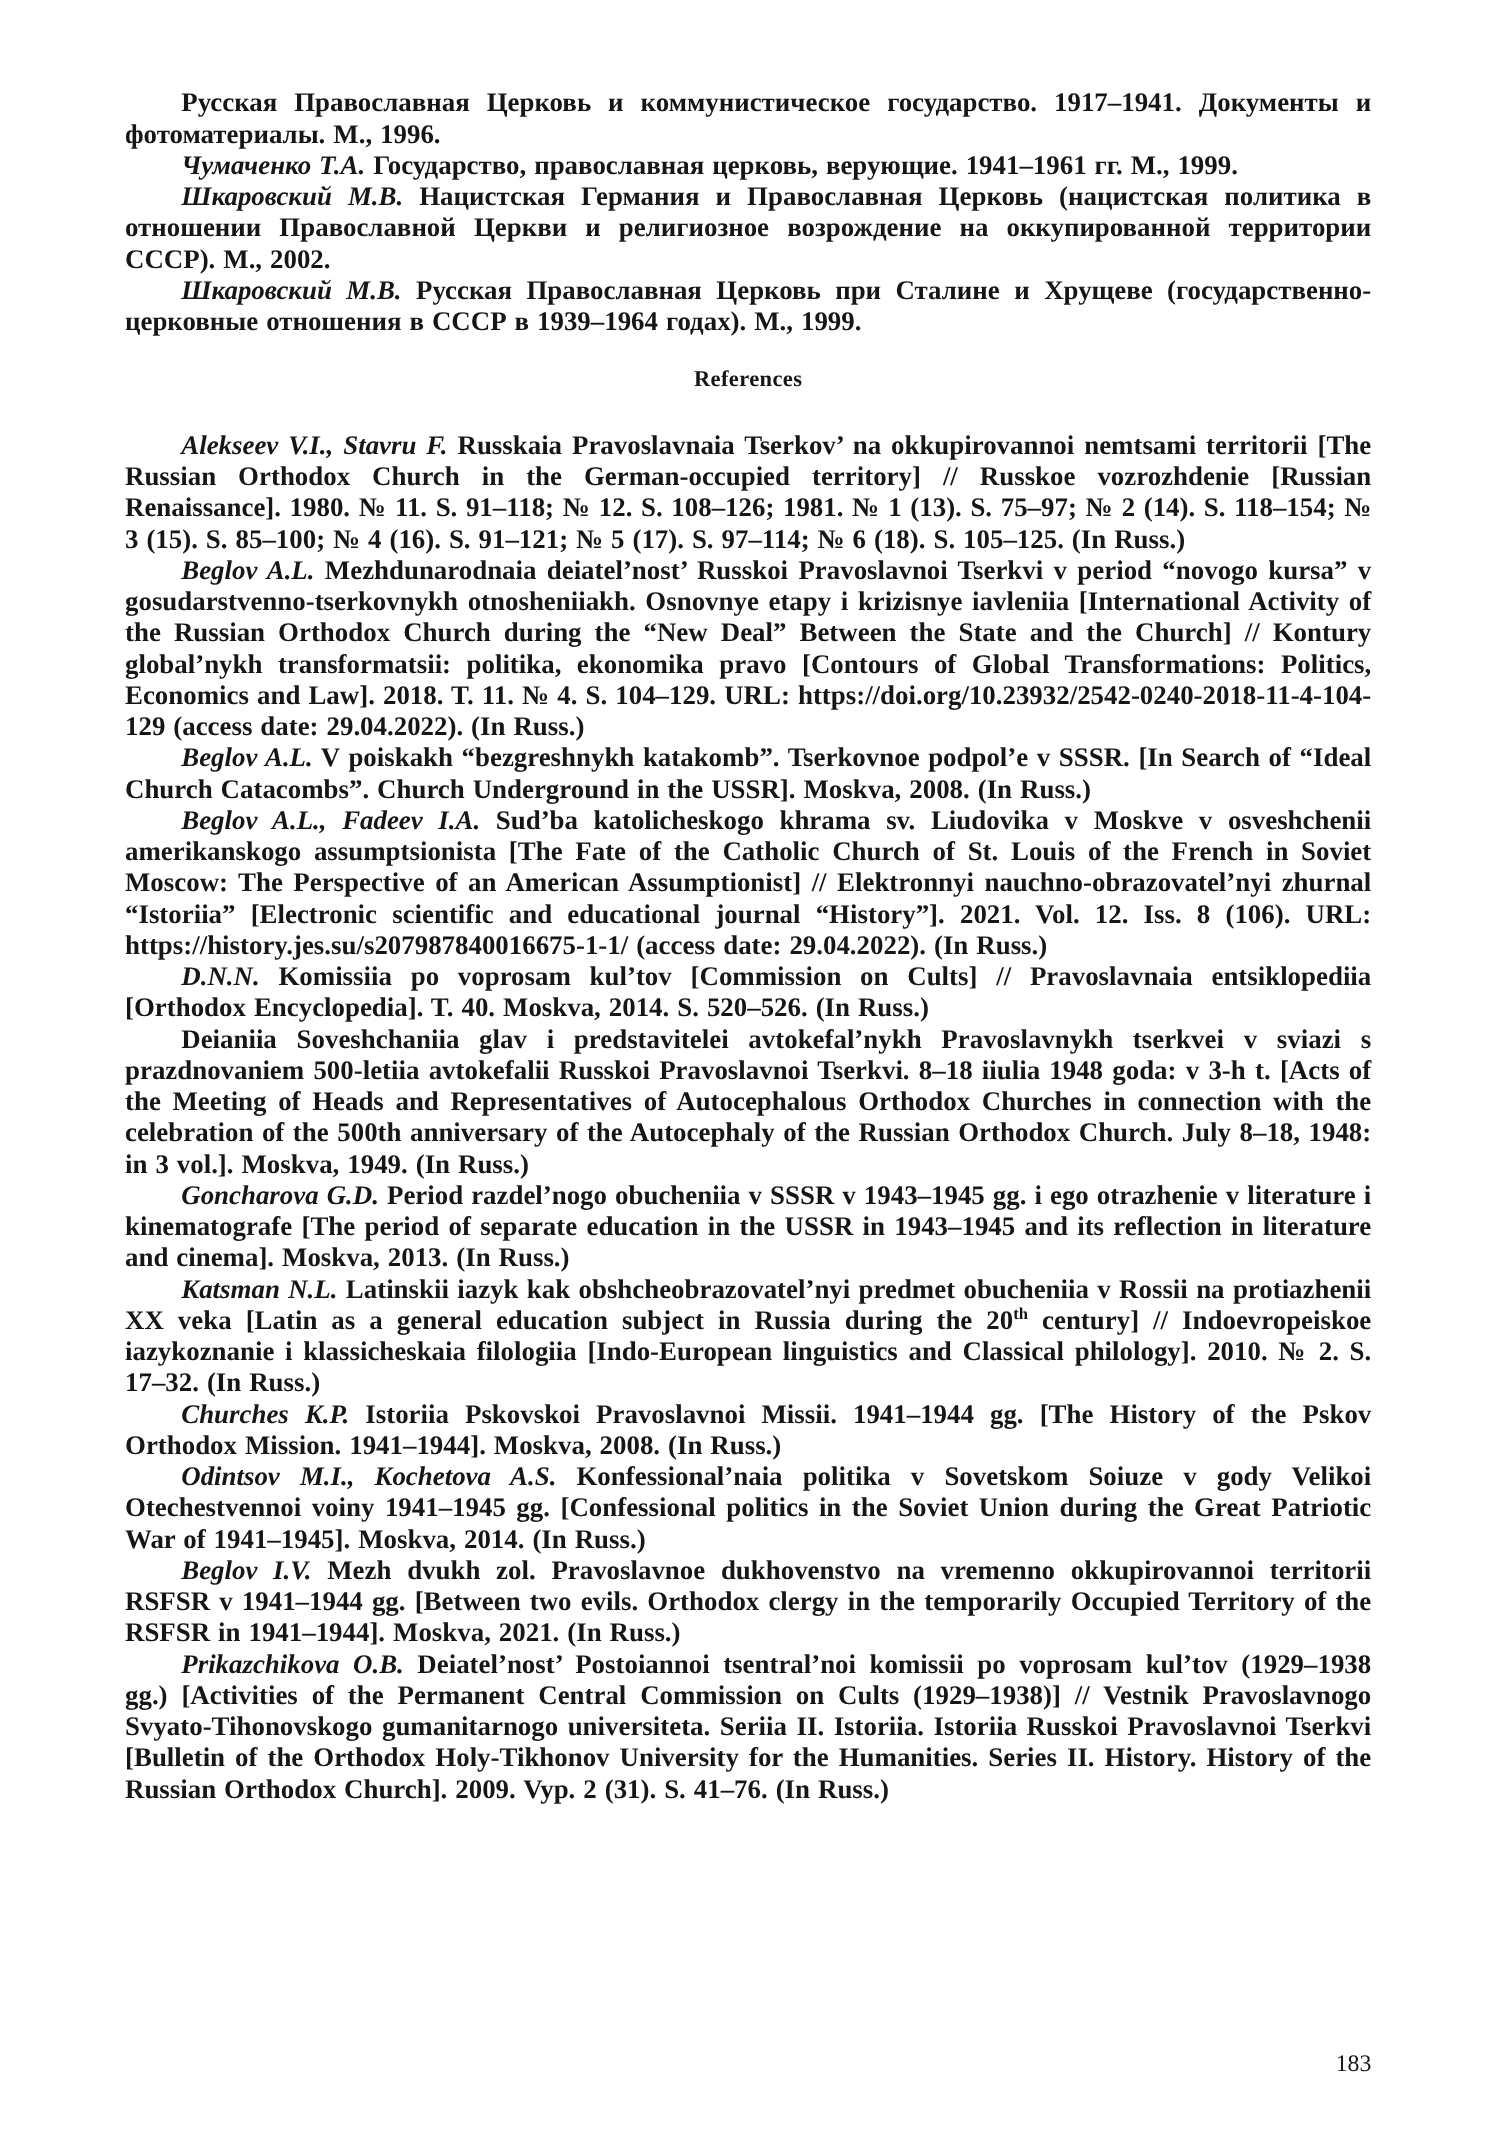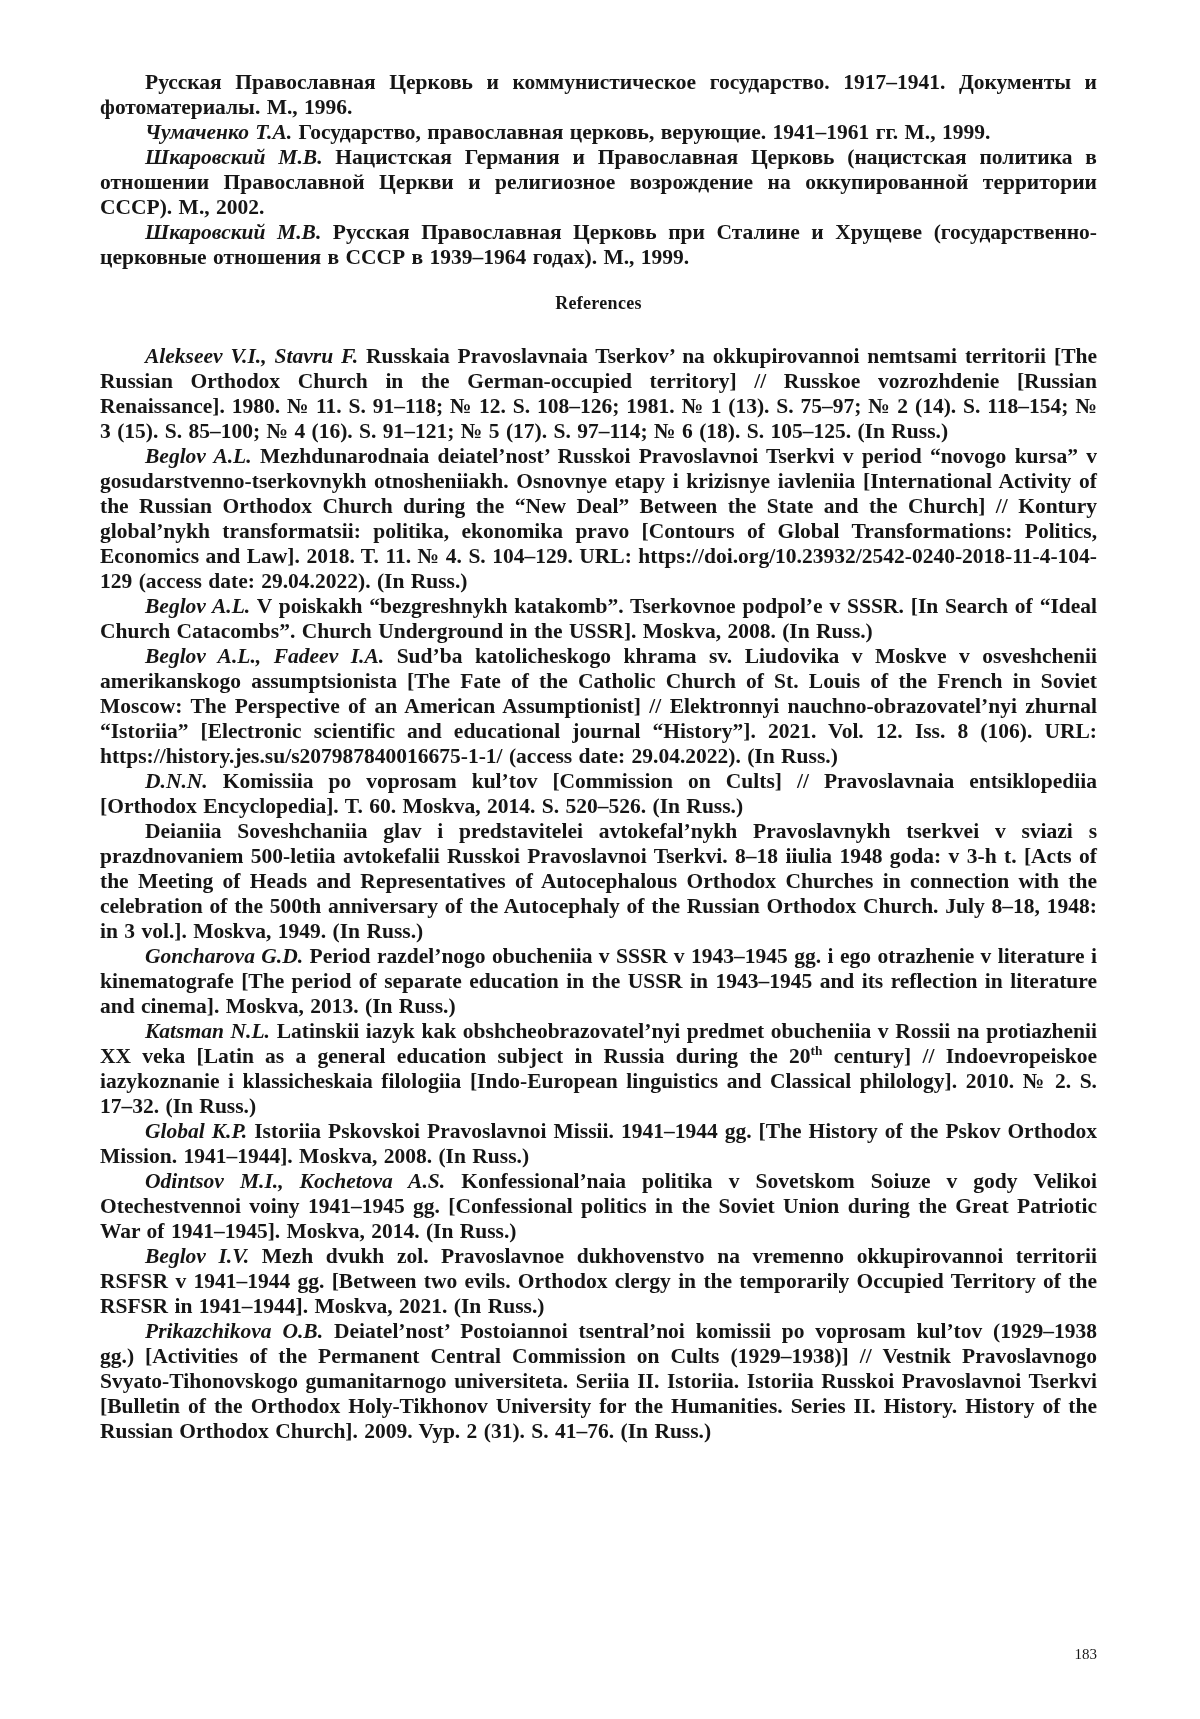--- a/index.html
+++ b/index.html
@@ -50,21 +50,21 @@
     line-height: 26px;
     font-weight: bold;
     text-align: center;
     letter-spacing: 0.3px;
   }
   sup { font-size: 0.62em; line-height: 0; }
   .page-number {
     position: absolute;
     right: 103px;
     bottom: 56px;
-    font-size: 15px;
+    font-size: 19px;
   }
 </style>
 </head>
 <body>
 
 <div class="page">
 
 
   <section>
     <p class="ref"><i class="au"></i><span>Русская Православная Церковь и коммунистическое государство. 1917–1941. Документы и фотоматериалы. М., 1996.</span></p>
@@ -73,25 +73,25 @@
     <p class="ref"><i class="au">Шкаровский М.В.</i><span> Русская Православная Церковь при Сталине и Хрущеве (государственно-церковные отношения в СССР в 1939–1964 годах). М., 1999.</span></p>
   </section>
 
   <h2 class="refs-heading">References</h2>
 
   <section>
     <p class="ref"><i class="au">Alekseev V.I., Stavru F.</i><span> Russkaia Pravoslavnaia Tserkov’ na okkupirovannoi nemtsami territorii [The Russian Orthodox Church in the German-occupied territory] // Russkoe vozrozhdenie [Russian Renaissance]. 1980. № 11. S. 91–118; № 12. S. 108–126; 1981. № 1 (13). S. 75–97; № 2 (14). S. 118–154; № 3 (15). S. 85–100; № 4 (16). S. 91–121; № 5 (17). S. 97–114; № 6 (18). S. 105–125. (In Russ.)</span></p>
     <p class="ref"><i class="au">Beglov A.L.</i><span> Mezhdunarodnaia deiatel’nost’ Russkoi Pravoslavnoi Tserkvi v period “novogo kursa” v gosudarstvenno-tserkovnykh otnosheniiakh. Osnovnye etapy i krizisnye iavleniia [International Activity of the Russian Orthodox Church during the “New Deal” Between the State and the Church] // Kontury global’nykh transformatsii: politika, ekonomika pravo [Contours of Global Transformations: Politics, Economics and Law]. 2018. T. 11. № 4. S. 104–129. URL: https://doi.org/10.23932/2542-0240-2018-11-4-104-129 (access date: 29.04.2022). (In Russ.)</span></p>
     <p class="ref"><i class="au">Beglov A.L.</i><span> V poiskakh “bezgreshnykh katakomb”. Tserkovnoe podpol’e v SSSR. [In Search of “Ideal Church Catacombs”. Church Underground in the USSR]. Moskva, 2008. (In Russ.)</span></p>
     <p class="ref"><i class="au">Beglov A.L., Fadeev I.A.</i><span> Sud’ba katolicheskogo khrama sv. Liudovika v Moskve v osveshchenii amerikanskogo assumptsionista [The Fate of the Catholic Church of St. Louis of the French in Soviet Moscow: The Perspective of an American Assumptionist] // Elektronnyi nauchno-obrazovatel’nyi zhurnal “Istoriia” [Electronic scientific and educational journal “History”]. 2021. Vol. 12. Iss. 8 (106). URL: https://history.jes.su/s207987840016675-1-1/ (access date: 29.04.2022). (In Russ.)</span></p>
-    <p class="ref"><i class="au">D.N.N.</i><span> Komissiia po voprosam kul’tov [Commission on Cults] // Pravoslavnaia entsiklopediia [Orthodox Encyclopedia]. T. 60. Moskva, 2014. S. 520–526. (In Russ.)</span></p>
+    <p class="ref"><i class="au">D.N.N.</i><span> Komissiia po voprosam kul’tov [Commission on Cults] // Pravoslavnaia entsiklopediia [Orthodox Encyclopedia]. T. 40. Moskva, 2014. S. 520–526. (In Russ.)</span></p>
     <p class="ref"><i class="au"></i><span>Deianiia Soveshchaniia glav i predstavitelei avtokefal’nykh Pravoslavnykh tserkvei v sviazi s prazdnovaniem 500-letiia avtokefalii Russkoi Pravoslavnoi Tserkvi. 8–18 iiulia 1948 goda: v 3-h t. [Acts of the Meeting of Heads and Representatives of Autocephalous Orthodox Churches in connection with the celebration of the 500th anniversary of the Autocephaly of the Russian Orthodox Church. July 8–18, 1948: in 3 vol.]. Moskva, 1949. (In Russ.)</span></p>
     <p class="ref"><i class="au">Goncharova G.D.</i><span> Period razdel’nogo obucheniia v SSSR v 1943–1945 gg. i ego otrazhenie v literature i kinematografe [The period of separate education in the USSR in 1943–1945 and its reflection in literature and cinema]. Moskva, 2013. (In Russ.)</span></p>
     <p class="ref"><i class="au">Katsman N.L.</i><span> Latinskii iazyk kak obshcheobrazovatel’nyi predmet obucheniia v Rossii na protiazhenii XX veka [Latin as a general education subject in Russia during the 20</span><sup>th</sup><span> century] // Indoevropeiskoe iazykoznanie i klassicheskaia filologiia [Indo-European linguistics and Classical philology]. 2010. № 2. S. 17–32. (In Russ.)</span></p>
-    <p class="ref"><i class="au">Global K.P.</i><span> Istoriia Pskovskoi Pravoslavnoi Missii. 1941–1944 gg. [The History of the Pskov Orthodox Mission. 1941–1944]. Moskva, 2008. (In Russ.)</span></p>
+    <p class="ref"><i class="au">Churches K.P.</i><span> Istoriia Pskovskoi Pravoslavnoi Missii. 1941–1944 gg. [The History of the Pskov Orthodox Mission. 1941–1944]. Moskva, 2008. (In Russ.)</span></p>
     <p class="ref"><i class="au">Odintsov M.I., Kochetova A.S.</i><span> Konfessional’naia politika v Sovetskom Soiuze v gody Velikoi Otechestvennoi voiny 1941–1945 gg. [Confessional politics in the Soviet Union during the Great Patriotic War of 1941–1945]. Moskva, 2014. (In Russ.)</span></p>
     <p class="ref"><i class="au">Beglov I.V.</i><span> Mezh dvukh zol. Pravoslavnoe dukhovenstvo na vremenno okkupirovannoi territorii RSFSR v 1941–1944 gg. [Between two evils. Orthodox clergy in the temporarily Occupied Territory of the RSFSR in 1941–1944]. Moskva, 2021. (In Russ.)</span></p>
     <p class="ref"><i class="au">Prikazchikova O.B.</i><span> Deiatel’nost’ Postoiannoi tsentral’noi komissii po voprosam kul’tov (1929–1938 gg.) [Activities of the Permanent Central Commission on Cults (1929–1938)] // Vestnik Pravoslavnogo Svyato-Tihonovskogo gumanitarnogo universiteta. Seriia II. Istoriia. Istoriia Russkoi Pravoslavnoi Tserkvi [Bulletin of the Orthodox Holy-Tikhonov University for the Humanities. Series II. History. History of the Russian Orthodox Church]. 2009. Vyp. 2 (31). S. 41–76. (In Russ.)</span></p>
   </section>
 
   <div class="page-number">183</div>
 
 </div>
 
 </body></html>

